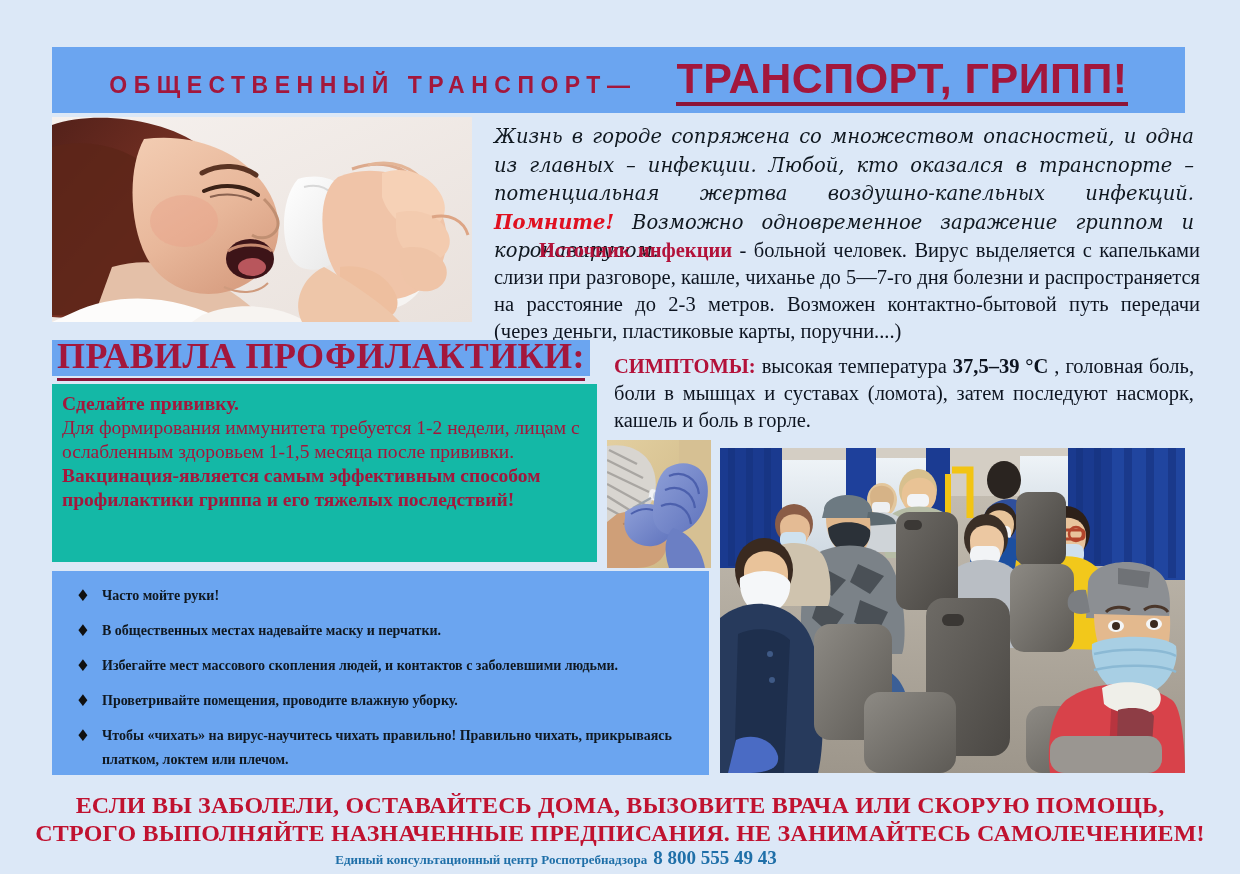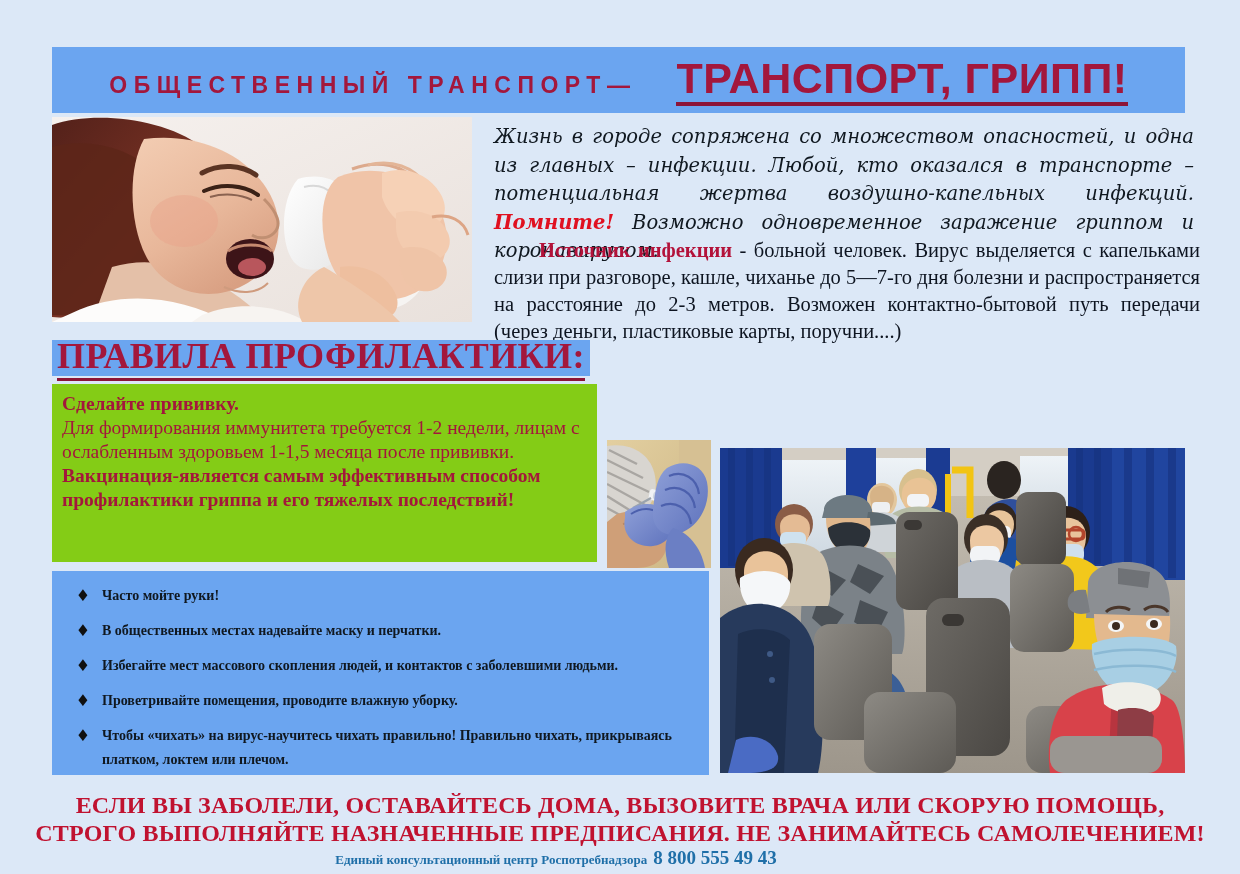--- a/index.html
+++ b/index.html
@@ -80,21 +80,21 @@
   }
   .prev-header span{
     font-family:"Liberation Serif", serif;
     font-weight:bold;font-size:36px;color:#a3173c;
     border-bottom:3px solid #8c1438;padding-bottom:1px;letter-spacing:0.4px;
   }
 
   
   .vax-box{
     position:absolute;left:52px;top:384px;width:545px;height:178px;
-    background:#84cc16;
+    background:#14b8a6;
     padding:8px 10px 0 10px;box-sizing:border-box;
   }
   .vax-box p{margin:0;}
   .vax-strong{
     font-family:"Liberation Serif", serif;
     font-weight:bold;font-size:19.5px;line-height:24px;color:#a3173c;
   }
   .vax-normal{
     font-family:"Liberation Serif", serif;
     font-size:19.5px;line-height:24px;color:#a3173c;
@@ -217,20 +217,23 @@
   </div>
 
   <div class="intro">
     <span>Жизнь в городе сопряжена со множеством опасностей, и одна из главных – инфекции. Любой, кто оказался в транспорте – потенциальная жертва воздушно-капельных инфекций. </span><span class="remember">Помните!</span><span> Возможно одновременное заражение гриппом и коронавирусом.</span>
   </div>
 
   <div class="source">
     <span class="lead">Источник инфекции</span><span> - больной человек. Вирус выделяется с капельками слизи при разговоре, кашле, чиханье до 5—7-го дня болезни и распространяется на расстояние до 2-3 метров. Возможен контактно-бытовой путь передачи (через деньги, пластиковые карты, поручни....)</span>
   </div>
 
+  <div class="symptoms">
+    <span class="lead">СИМПТОМЫ:</span><span> высокая температура </span><b>37,5–39 °C</b><span> , головная боль, боли в мышцах и суставах (ломота), затем последуют насморк, кашель и боль в горле.</span>
+  </div>
 
   <div class="prev-header">
     <span>ПРАВИЛА ПРОФИЛАКТИКИ:</span>
   </div>
 
   <div class="vax-box">
     <p class="vax-strong">Сделайте прививку.</p>
     <p class="vax-normal">Для формирования иммунитета требуется 1-2 недели, лицам с ослабленным здоровьем 1-1,5 месяца после прививки.</p>
     <p class="vax-strong">Вакцинация-является самым эффективным способом профилактики гриппа и его тяжелых последствий!</p>
   </div>

